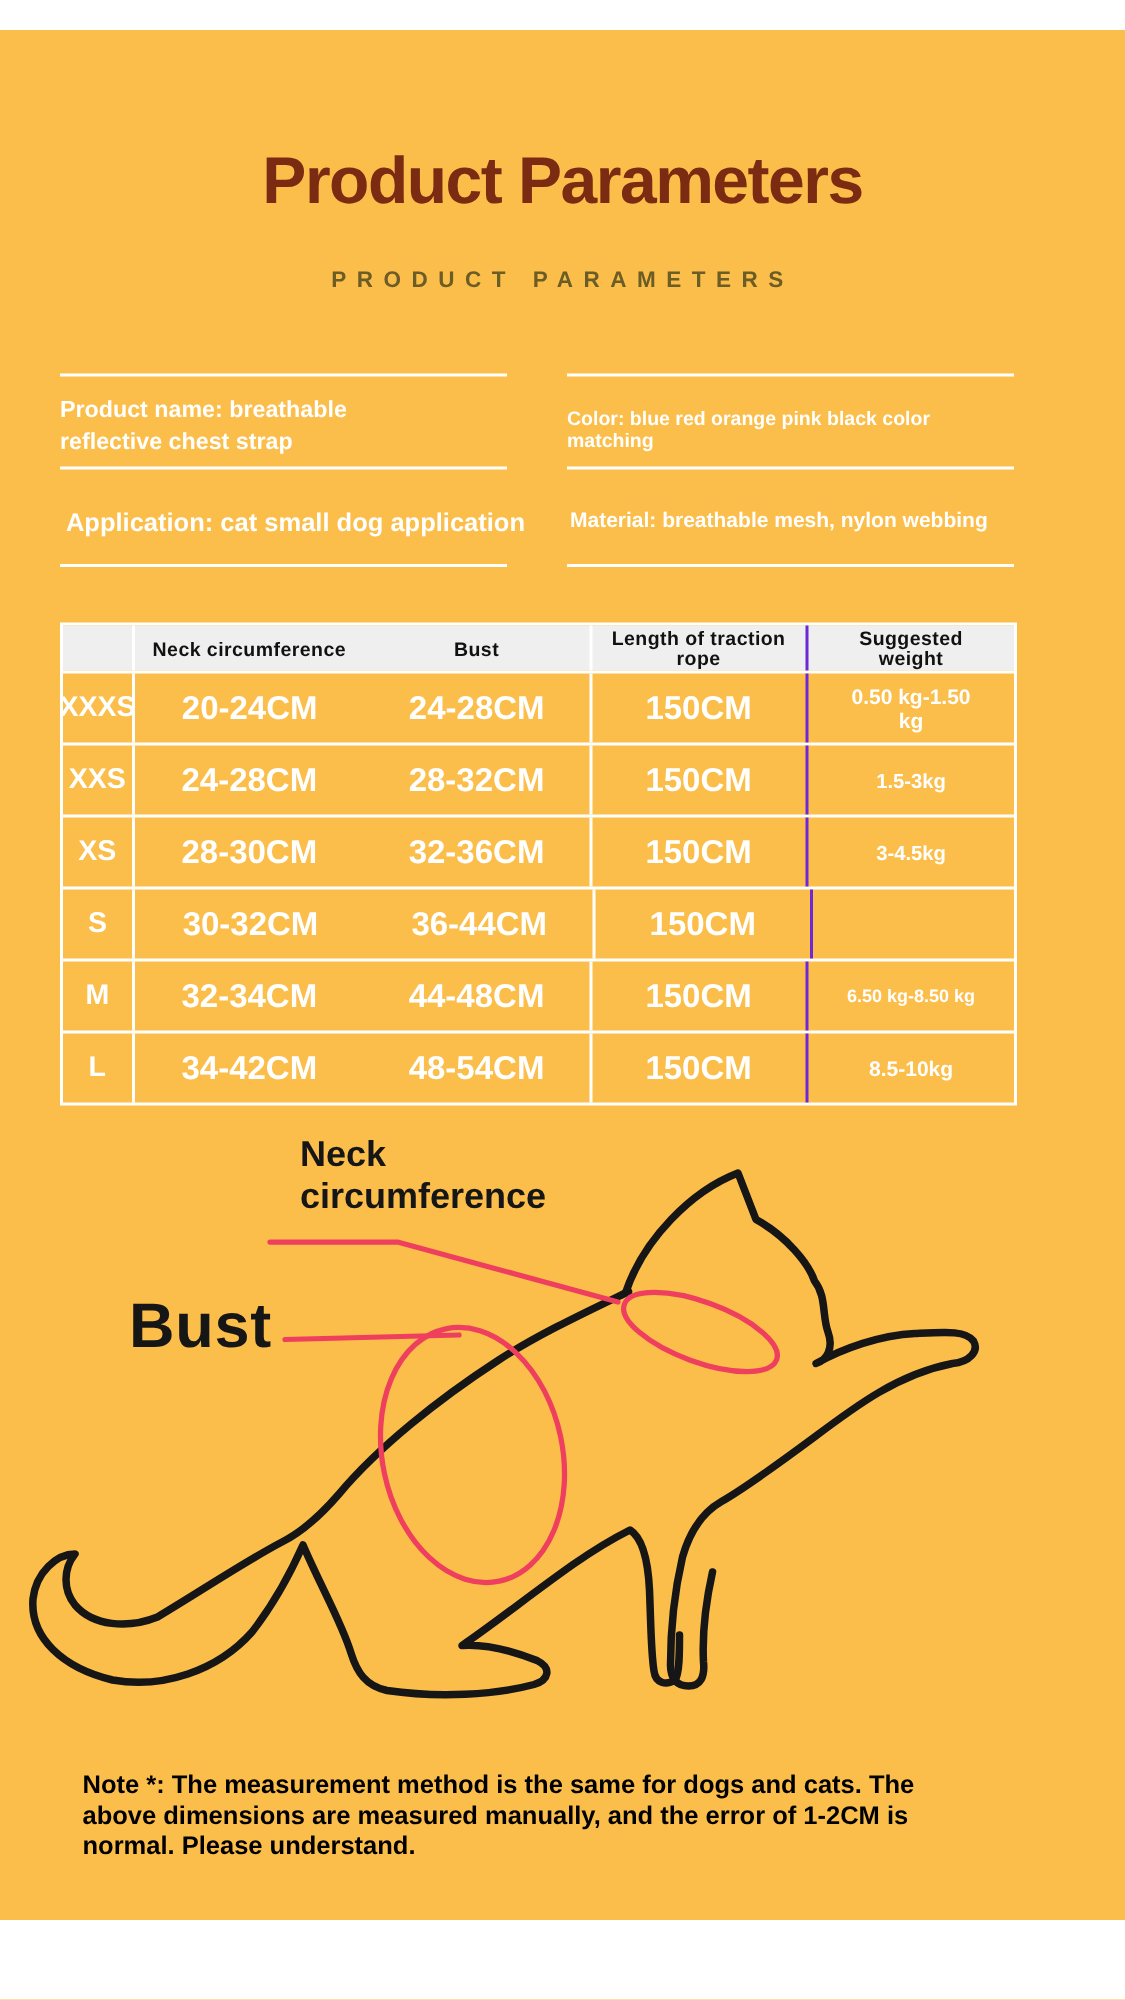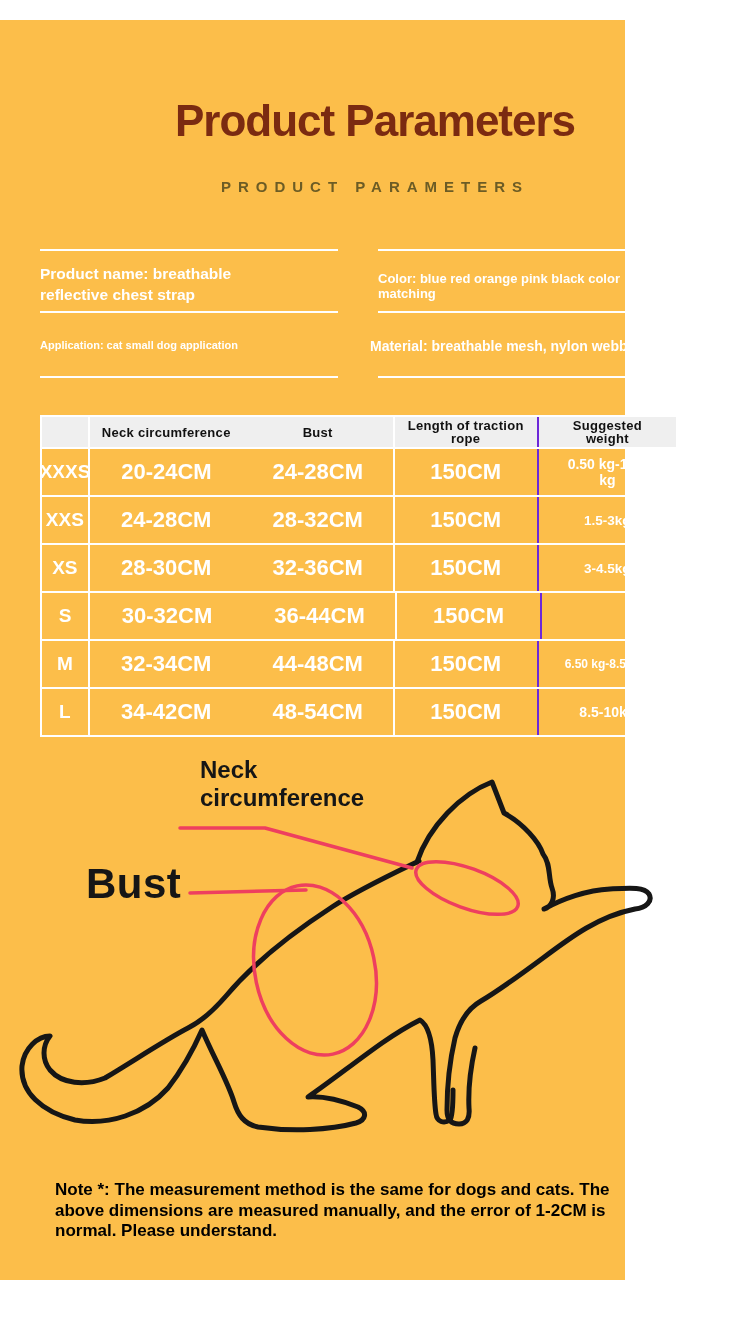--- a/index.html
+++ b/index.html
@@ -1,41 +1,41 @@
 <!DOCTYPE html>
 <html><head>
 <meta charset="utf-8">
 <style>
   html,body{margin:0;padding:0;}
   body{
     width:750px;height:1333px;background:#ffffff;position:relative;
     font-family:"Liberation Sans",sans-serif;overflow:hidden;
   }
   .panel{
-    position:absolute;left:0;top:20px;width:625px;height:1260px;
+    position:absolute;left:0;top:20px;width:750px;height:1260px;
     background:#FCBE4A;
   }
   
   .title{
     position:absolute;left:0;top:76px;width:750px;text-align:center;
     font-size:44px;font-weight:bold;color:#7B2B11;letter-spacing:-1px;
   }
   .subtitle{
     position:absolute;left:0;top:158px;width:750px;text-align:center;
     font-size:15px;font-weight:bold;color:#6C5C25;letter-spacing:7px;
   }
   
   .rule{position:absolute;height:2px;background:#ffffff;width:298px;}
   .rule.l{left:40px;} .rule.r{left:378px;}
   .rule.y1{top:229px;} .rule.y2{top:291px;} .rule.y3{top:356px;}
   .info{position:absolute;color:#ffffff;font-weight:bold;}
   .info.product{left:40px;top:243px;width:250px;font-size:15.5px;line-height:21px;}
   .info.color{left:378px;top:251px;width:300px;font-size:13px;}
-  .info.application{left:40px;top:319px;width:310px;font-size:11px;}
-  .info.material{left:370px;top:318px;width:300px;font-size:14px;}
+  .info.application{left:40px;top:319px;width:310px;font-size:17px;text-align:right;}
+  .info.material{left:380px;top:318px;width:300px;font-size:14px;}
   
   .sizetable{
     position:absolute;left:40px;top:395px;width:638px;
     border:2px solid #ffffff;box-sizing:border-box;
   }
   .trow{display:flex;height:46px;border-top:2px solid #ffffff;}
   .trow.head{height:30px;border-top:none;background:#EFEFEF;}
   .tcell{
     box-sizing:border-box;display:flex;align-items:center;justify-content:center;
     text-align:center;color:#ffffff;font-weight:bold;

